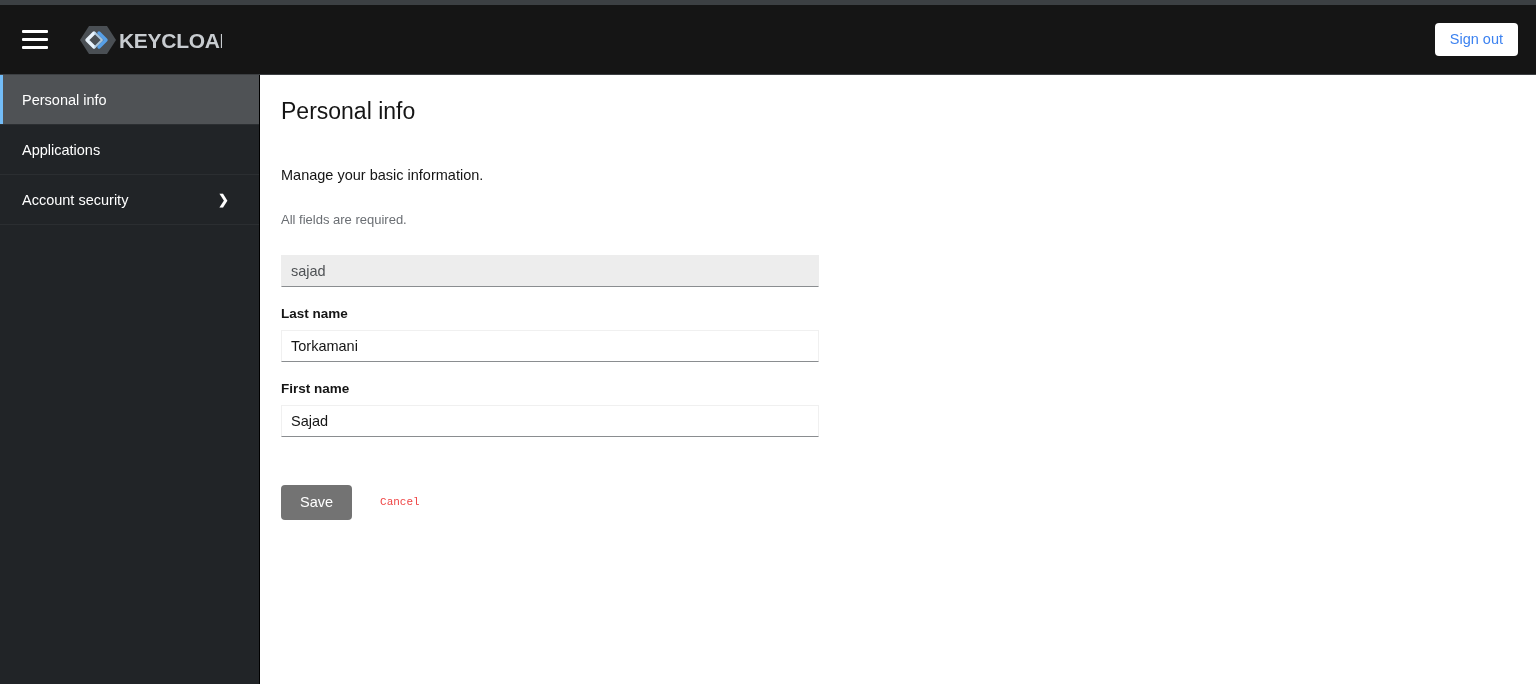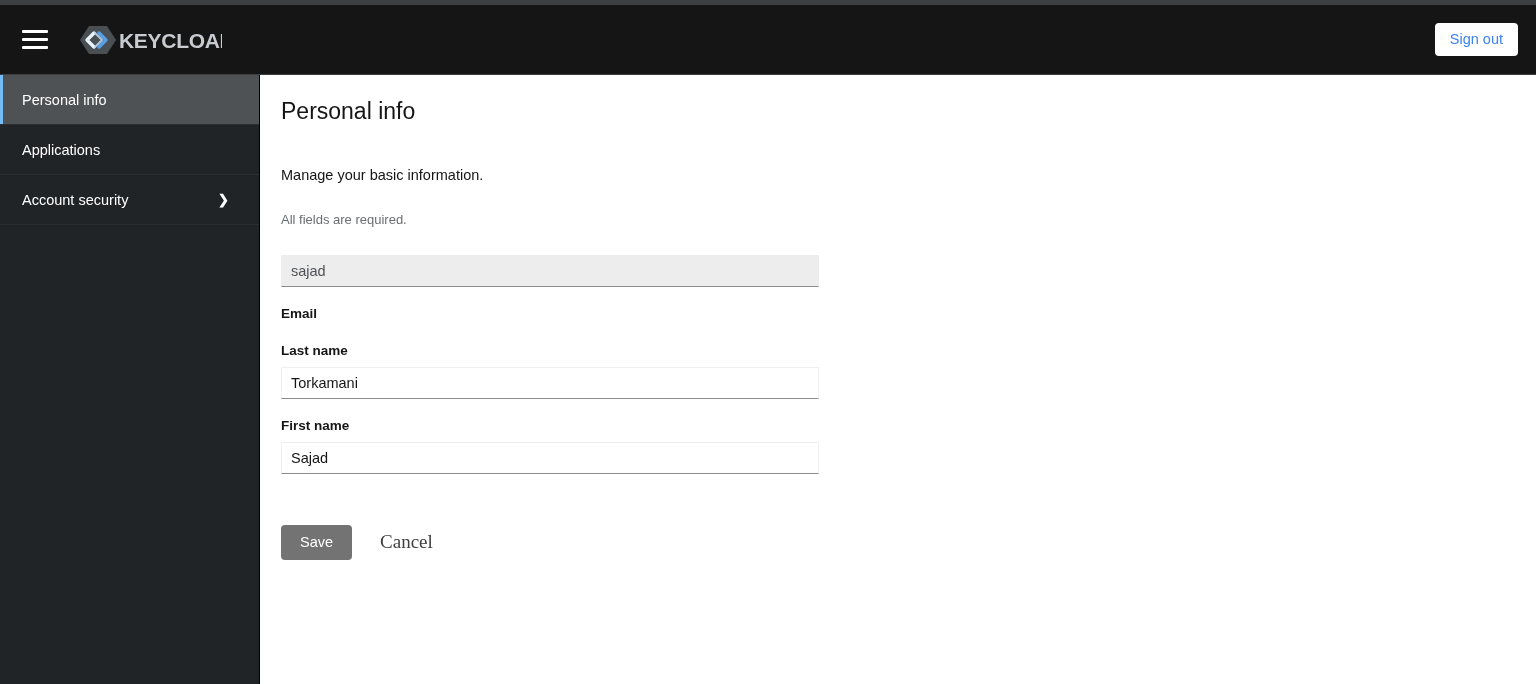--- a/index.html
+++ b/index.html
@@ -220,24 +220,24 @@
     border: none;
     border-radius: 4px;
     font-size: 14.5px;
     font-family: "Liberation Sans", sans-serif;
     padding: 8px 19px;
     cursor: pointer;
     line-height: 1.3;
   }
   .cancel-btn {
     background: transparent;
-    color: #404040;
+    color: #ef4444;
     border: none;
-    font-size: 19px;
-    font-family: Liberation Serif, serif;
+    font-size: 11px;
+    font-family: Liberation Mono, monospace;
     padding: 8px 14px;
     cursor: pointer;
     line-height: 1.3;
   }
 </style>
 </head>
 <body>
 
 <div class="chrome-strip"></div>
 
@@ -287,21 +287,20 @@
 
   <form class="form">
 
     <div class="form-group">
       <div class="input-wrap">
         <input class="form-input disabled" type="text" disabled="" value="sajad" style="">
       </div>
     </div>
 
     <div class="form-group">
-      <label class="form-label">Email</label>
     </div>
 
     <div class="form-group">
       <label class="form-label">Last name</label>
       <div class="input-wrap">
         <input class="form-input" type="text" value="Torkamani" style="">
       </div>
     </div>
 
     <div class="form-group">

